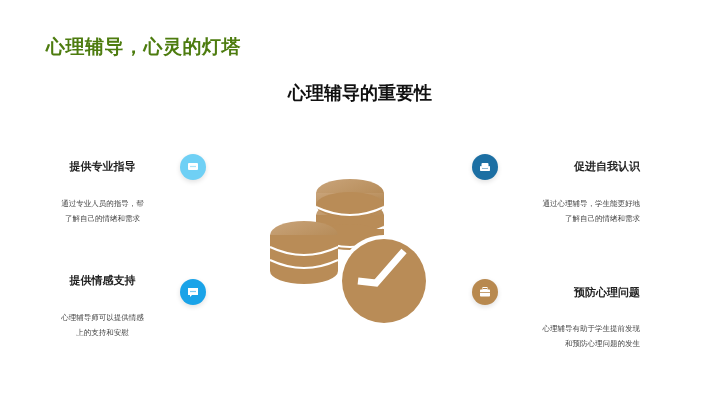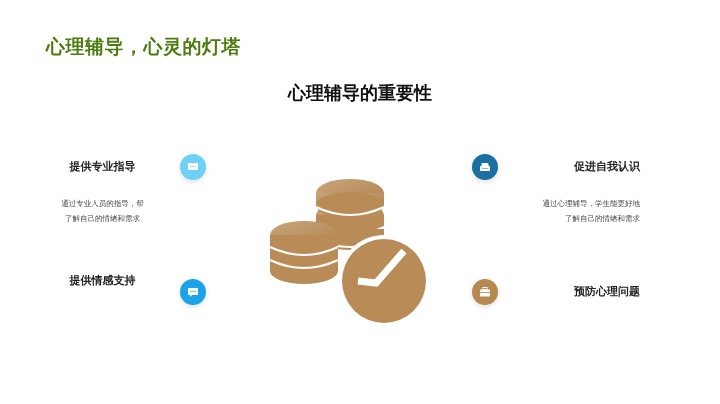--- a/index.html
+++ b/index.html
@@ -48,20 +48,24 @@
   <svg viewBox="0 0 14 14">
       <rect x="2" y="3" width="10" height="7" rx="1" fill="#fff"></rect>
       <circle cx="5" cy="6.5" r="0.7" fill="#6fd0f5"></circle>
       <circle cx="7" cy="6.5" r="0.7" fill="#6fd0f5"></circle>
       <circle cx="9" cy="6.5" r="0.7" fill="#6fd0f5"></circle>
     </svg>
 </div>
 
 <div class="item left" style="left:40px; top:274px; width:125px;">
   <div class="head">提供情感支持</div>
+  <div class="desc">
+    <div>心理辅导师可以提供情感</div>
+    <div>上的支持和安慰</div>
+  </div>
 </div>
 <div class="icon-circle" style="left:180px; top:279px; background:#1aa3e8;">
   <svg viewBox="0 0 14 14">
       <path d="M2 3 H12 V10 H6 L4 12 V10 H2 Z" fill="#fff"></path>
       <circle cx="5" cy="6.5" r="0.7" fill="#1aa3e8"></circle>
       <circle cx="7" cy="6.5" r="0.7" fill="#1aa3e8"></circle>
       <circle cx="9" cy="6.5" r="0.7" fill="#1aa3e8"></circle>
     </svg>
 </div>
 
@@ -81,22 +85,26 @@
   </div>
 </div>
 
 <div class="icon-circle" style="left:472px; top:279px; background:#b8894f;">
   <svg viewBox="0 0 14 14">
       <rect x="5" y="2.5" width="4" height="2" fill="none" stroke="#fff" stroke-width="1"></rect>
       <rect x="2" y="4.5" width="10" height="7" rx="0.8" fill="#fff"></rect>
       <rect x="2" y="7" width="10" height="0.8" fill="#b8894f"></rect>
     </svg>
 </div>
-<div class="item right" style="left:510px; top:285px; width:130px;">
+<div class="item right" style="left:510px; top:285px; width:130px;font-family:Liberation Serif, serif;">
   <div class="head">预防心理问题</div>
+  <div class="desc">
+    <div>心理辅导有助于学生提前发现</div>
+    <div>和预防心理问题的发生</div>
+  </div>
 </div>
 
 <div class="illus">
   <svg viewBox="0 0 200 170" width="200" height="170">
     <defs>
       <linearGradient id="gold" x1="0" y1="0" x2="1" y2="1">
         <stop offset="0" stop-color="#c9a47a"></stop>
         <stop offset="1" stop-color="#b0844e"></stop>
       </linearGradient>
     </defs>

